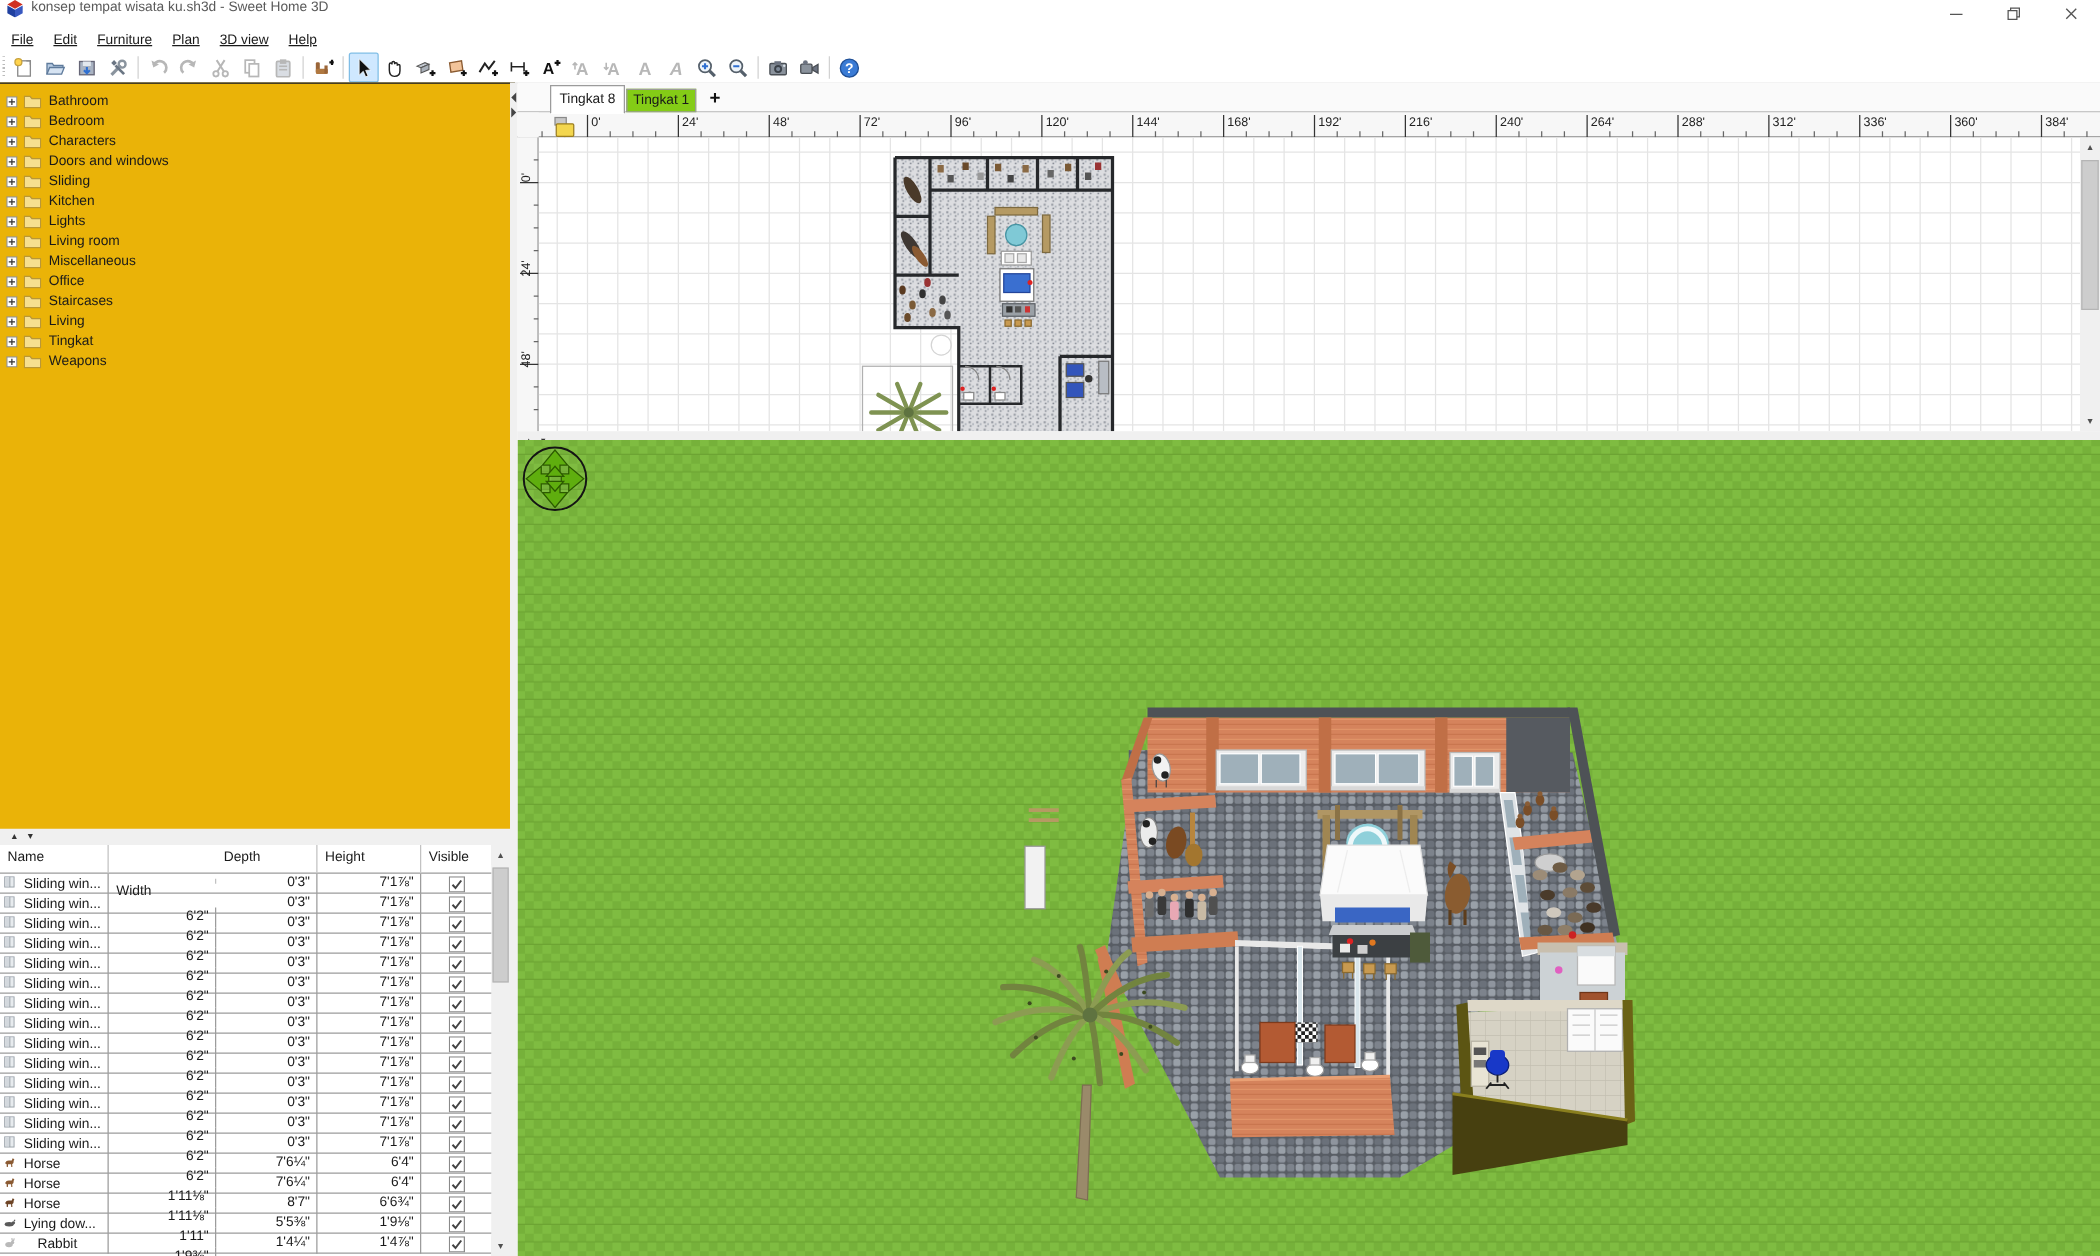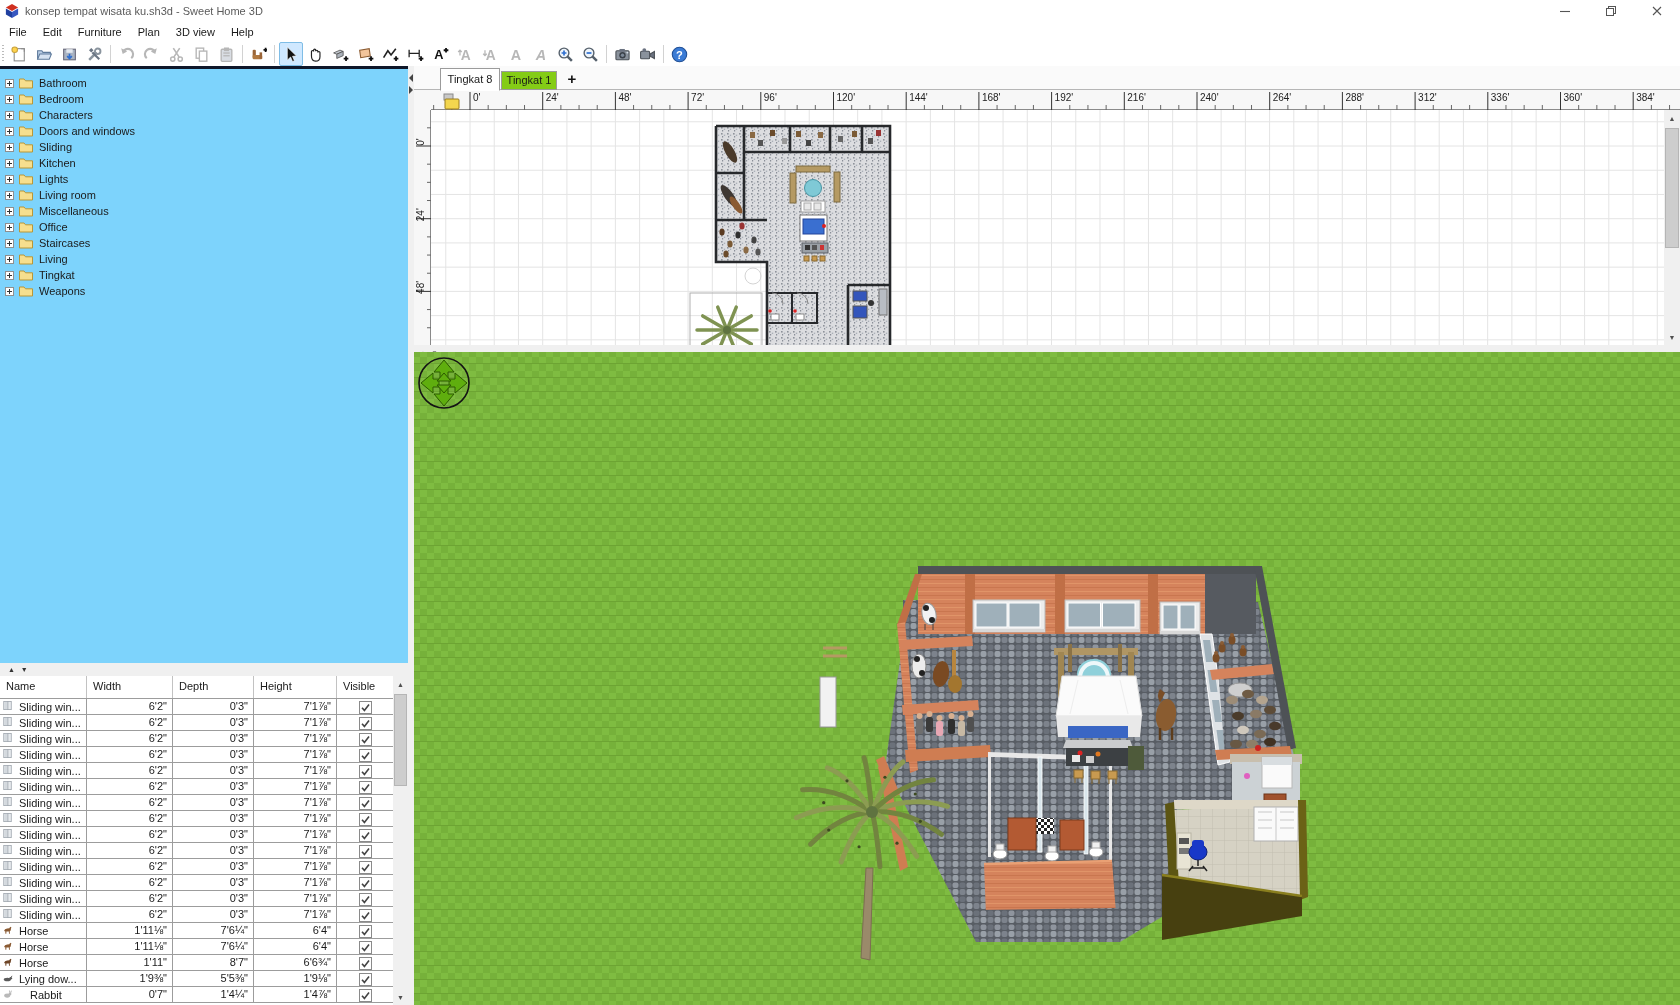--- a/index.html
+++ b/index.html
@@ -1,49 +1,49 @@
 <!DOCTYPE html>
 <html><head>
 <meta charset="utf-8">
 <style>
   html,body{margin:0;padding:0;background:#888;}
   #app{position:relative;width:1680px;height:1005px;background:#fff;overflow:hidden;
        font-family:"Liberation Sans",sans-serif;font-size:11px;color:#1a1a1a;}
   
-  #titlebar{position:absolute;left:0;top:0;width:1680px;height:22px;background:#fff;display:flex;align-items:center;}
+  #titlebar{position:absolute;left:0;top:0;width:1680px;height:22px;background:#fff;display:flex;align-items:flex-start;}
   #titlebar .appicon{margin:0 6px 0 5px;width:14px;height:14px;}
   #titlebar .title{color:#5a5a5a;}
   #wincontrols{position:absolute;right:0;top:0;height:22px;display:flex;}
   .winbtn{width:46px;height:22px;display:flex;align-items:center;justify-content:center;}
-  #menubar{position:absolute;left:0;top:22px;width:1636px;height:20px;background:#fff;display:flex;align-items:center;}
+  #menubar{position:absolute;left:0;top:22px;width:1636px;height:20px;background:#fff;display:flex;align-items:center;text-decoration:underline;}
   .menuitem{padding:0 8px;height:20px;line-height:20px;}
   .menuitem:first-child{padding-left:9px;}
   #toolbar{position:absolute;left:0;top:42px;width:1680px;height:24px;background:#fff;
            border-bottom:1px solid #dcdcdc;display:flex;align-items:center;}
   #toolbar .grip{width:5px;height:18px;margin:0 3px 0 2px;
       background:repeating-linear-gradient(#bbb 0 1px,transparent 1px 3px);width:2px;}
   .tbtn{width:22px;height:22px;display:flex;align-items:center;justify-content:center;border:1px solid transparent;border-radius:2px;margin:0 0.5px;}
   .tbtn.selected{background:#cfe8ff;border-color:#7fbde6;}
   .tsep{width:1px;height:18px;background:#d2d2d2;margin:0 3px;}
   
-  #catalog{position:absolute;left:0;top:66px;width:412px;height:597px;background:#7dd3fc;overflow:hidden;border-top:3px solid #0f172a;}
+  #catalog{position:absolute;left:0;top:66px;width:412px;height:597px;background:#eab308;overflow:hidden;border-top:1px solid #0f172a;}
   .treerow{height:16px;display:flex;align-items:center;padding-left:5px;}
   .expander{width:9px;height:9px;margin-right:5px;flex:none;}
   .treefolder{width:14px;height:12px;margin-right:6px;flex:none;}
   #leftsplit{position:absolute;left:0;top:663px;width:408px;height:13px;background:#f0f0f0;display:flex;align-items:center;}
   .splitglyphs{font-size:7px;color:#333;letter-spacing:2px;margin-left:8px;line-height:7px;}
   #ftable{position:absolute;left:0;top:676px;width:408px;height:329px;background:#fff;overflow:hidden;}
   .thead{display:flex;height:22px;border-bottom:1px solid #9c9c9c;background:#fff;}
   .thead .hc{border-right:1px solid #c2c2c2;box-sizing:border-box;padding:4px 0 0 6px;}
   .trow{display:flex;height:16px;border-bottom:1px solid #9c9c9c;box-sizing:border-box;}
   .tc{border-right:1px solid #9c9c9c;box-sizing:border-box;height:16px;line-height:15px;overflow:hidden;white-space:nowrap;}
   .tc.name{display:flex;align-items:center;padding-left:3px;}
   .tc.num{text-align:right;padding-right:5px;}
   .tc.vis{display:flex;align-items:center;justify-content:center;}
-  .c-name{width:87px;} .c-w{width:86px;} .c-d{width:81px;} .c-h{width:83px;} .c-v{width:56px;border-right:none!important;}
+  .c-name{width:87px;} .c-w{width:86px;margin-top:27px;} .c-d{width:81px;} .c-h{width:83px;} .c-v{width:56px;border-right:none!important;}
   #tscroll{position:absolute;left:393px;top:676px;width:15px;height:329px;background:#f0f0f0;}
   .sbtn{position:absolute;left:0;width:15px;height:16px;background:#f0f0f0;display:flex;align-items:center;justify-content:center;font-size:7px;color:#505050;}
   .sthumb{position:absolute;left:1px;width:13px;background:#cdcdcd;border:1px solid #b5b5b5;box-sizing:border-box;}
   
   #vsplit{position:absolute;left:408px;top:66px;width:6px;height:939px;background:#f0f0f0;}
   #vsplit .va{position:absolute;left:1px;width:0;height:0;}
   #hsplit{position:absolute;left:414px;top:345px;width:1266px;height:7px;background:#f0f0f0;}
   #hsplit .splitglyphs{margin-left:6px;font-size:6px;}
   
   #tabbar{position:absolute;left:414px;top:66px;width:1266px;height:24px;background:#fafafa;border-bottom:1px solid #b6b6b6;box-sizing:border-box;}

